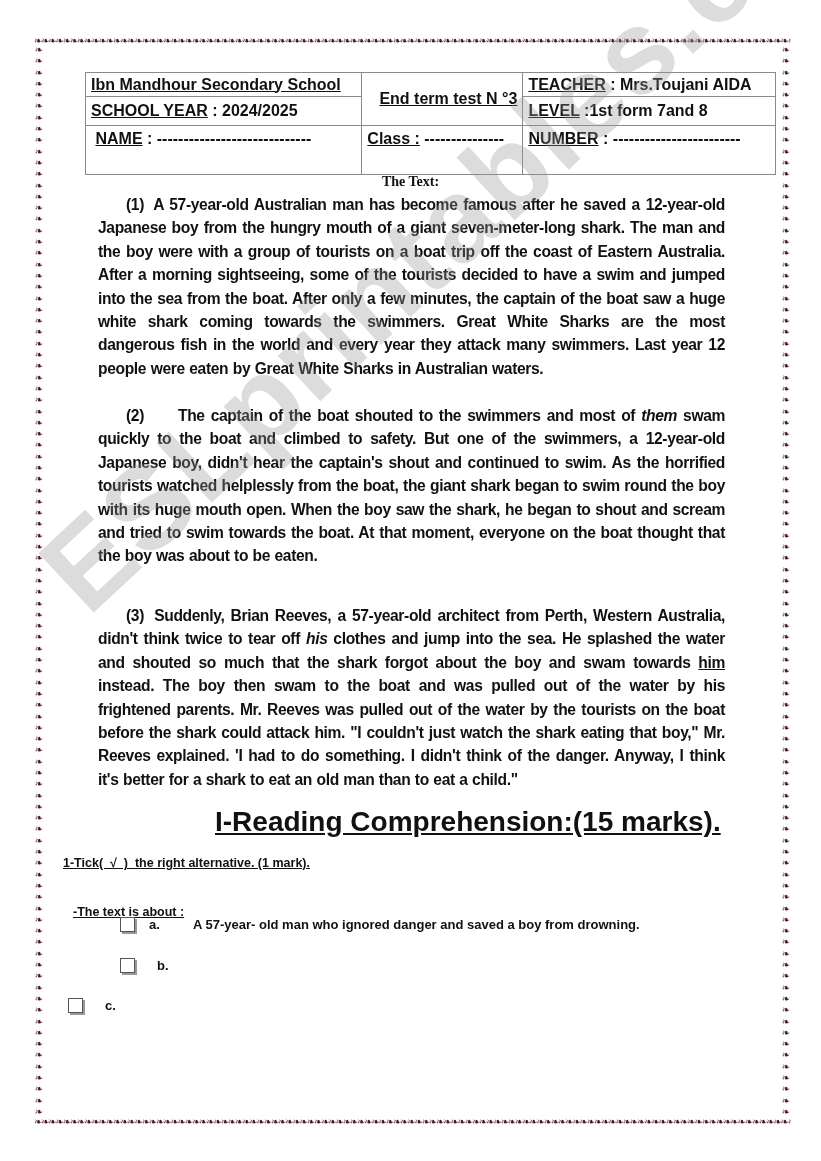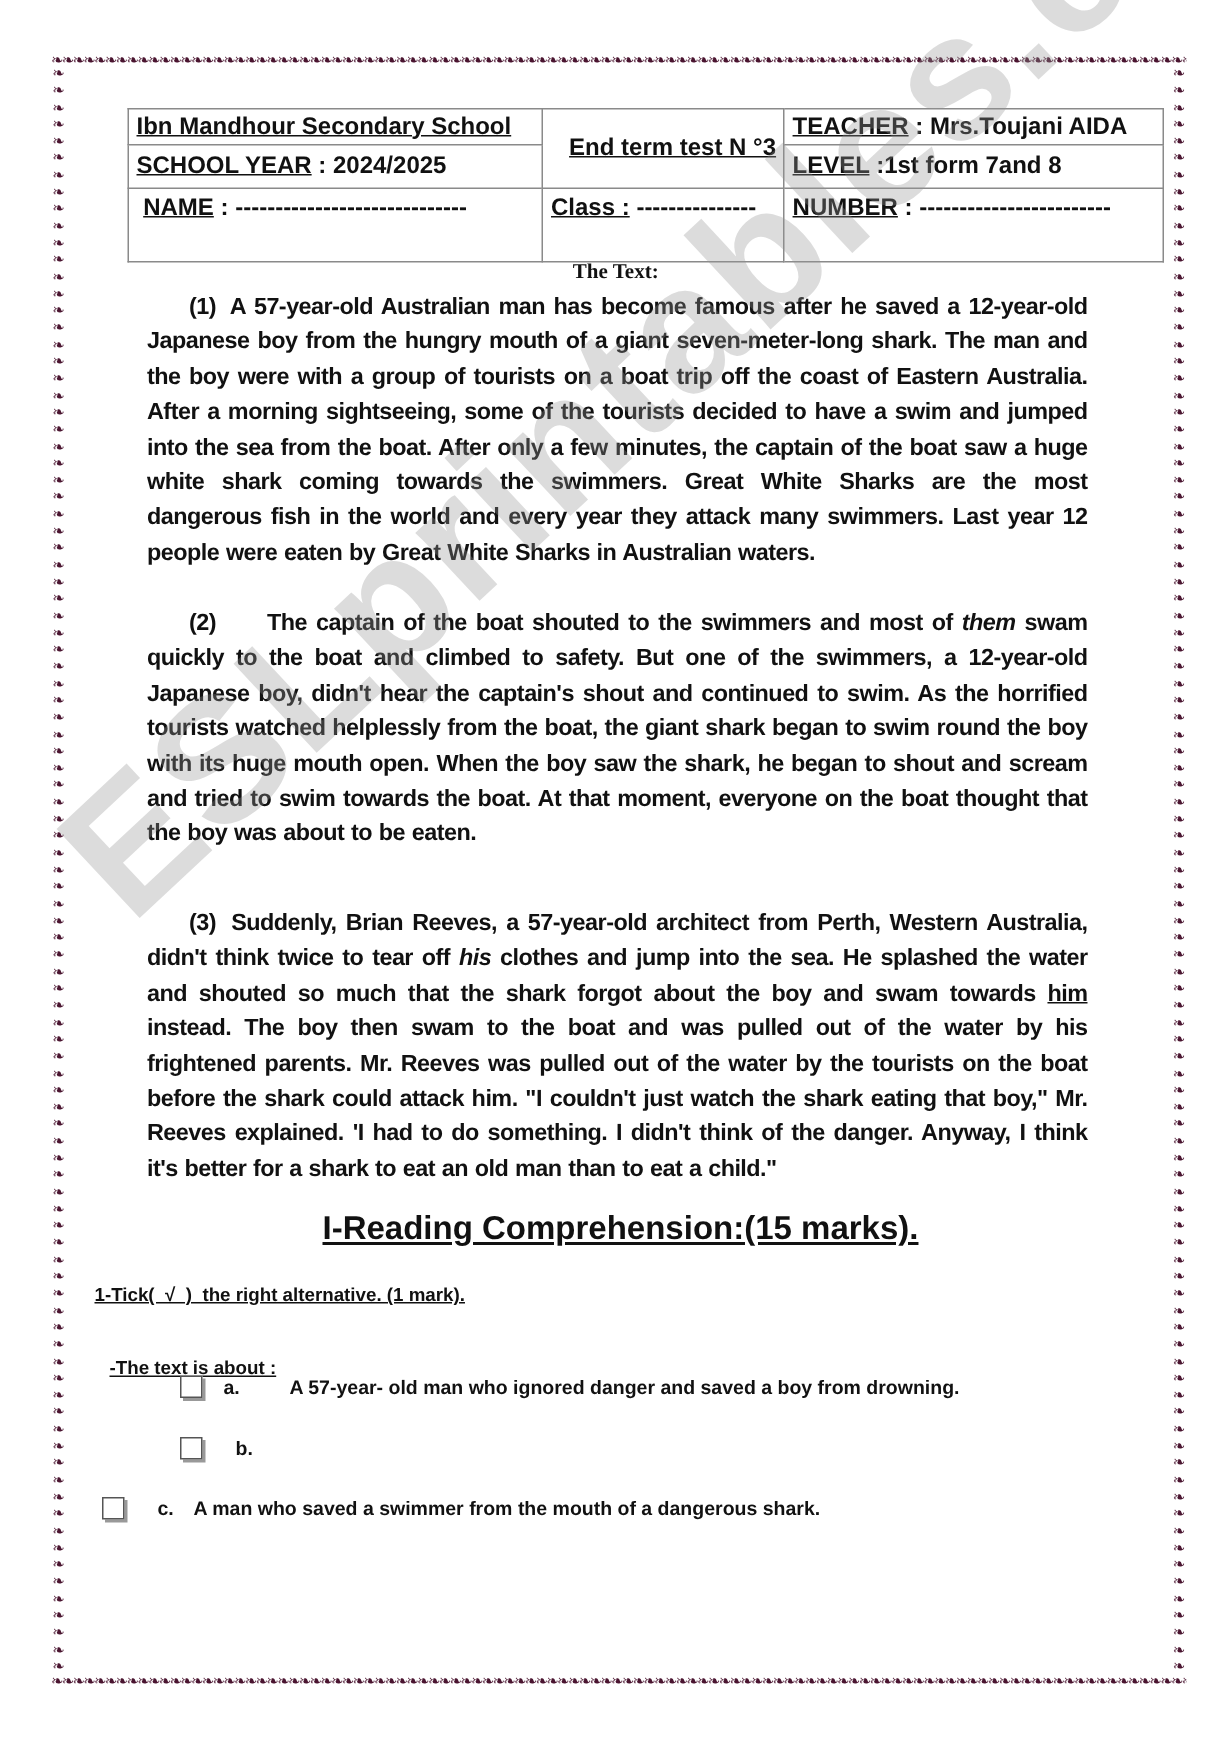--- a/index.html
+++ b/index.html
@@ -61,21 +61,21 @@
     letter-spacing: -0.35px; word-spacing: 0.5px;
   }
   .passage p { margin: 0; text-indent: 28px; }
   .p1 { top: 193px; }
   .p2 { top: 404px; }
   .p3 { top: 592px; margin-top: 12px; }
   .passage .p-num { margin-right: 4px; }
 
   .section-heading {
     position: absolute; top: 806px; left: 215px;
-    font-weight: bold; font-size: 22px; text-decoration: underline;
+    font-weight: bold; font-size: 28px; text-decoration: underline;
   }
   .q1-title {
     position: absolute; top: 856px; left: 63px;
     font-weight: bold; font-size: 12.5px; text-decoration: underline; text-align: center;
   }
   .q1-sub {
     position: absolute; top: 877px; left: 73px;
     font-weight: bold; font-size: 12.5px; text-decoration: underline; margin-top: 28px;
   }
   .option {
@@ -359,16 +359,15 @@
   <span class="opt-letter">a.</span>
   <span>A 57-year- old man who ignored danger and saved a boy from drowning.</span>
 </div>
 <div class="option opt-b">
   <span class="checkbox"></span>
   <span class="opt-letter">b.</span>
 </div>
 <div class="option opt-c">
   <span class="checkbox"></span>
   <span class="opt-letter">c.</span>
-  <span>A man who saved a swimmer from the mouth of a dangerous shark.</span>
 </div>
 
 <div class="watermark">ESLprintables.com</div>
 
 </body></html>

